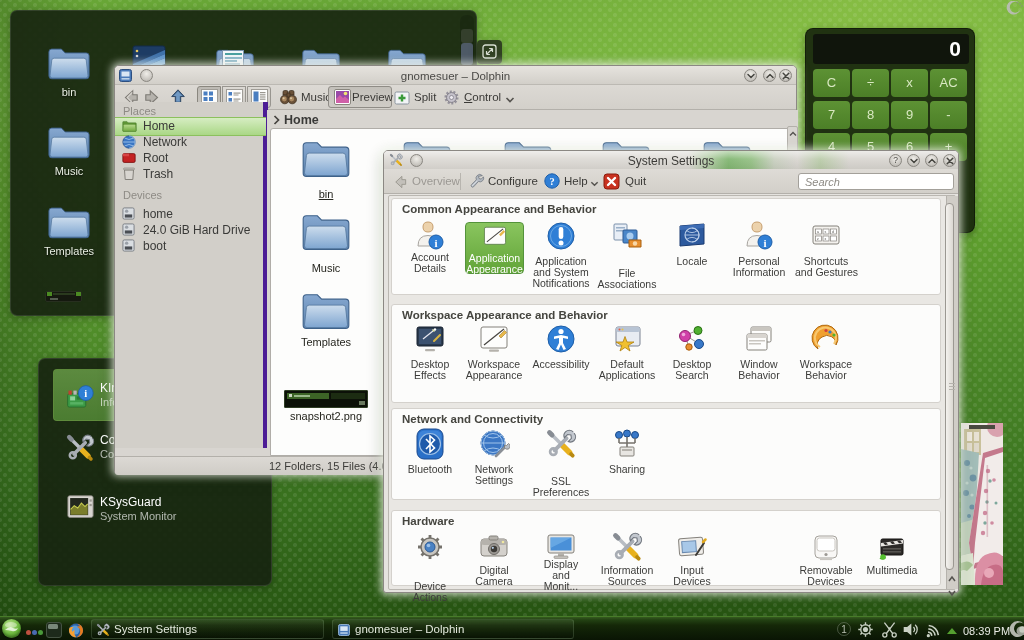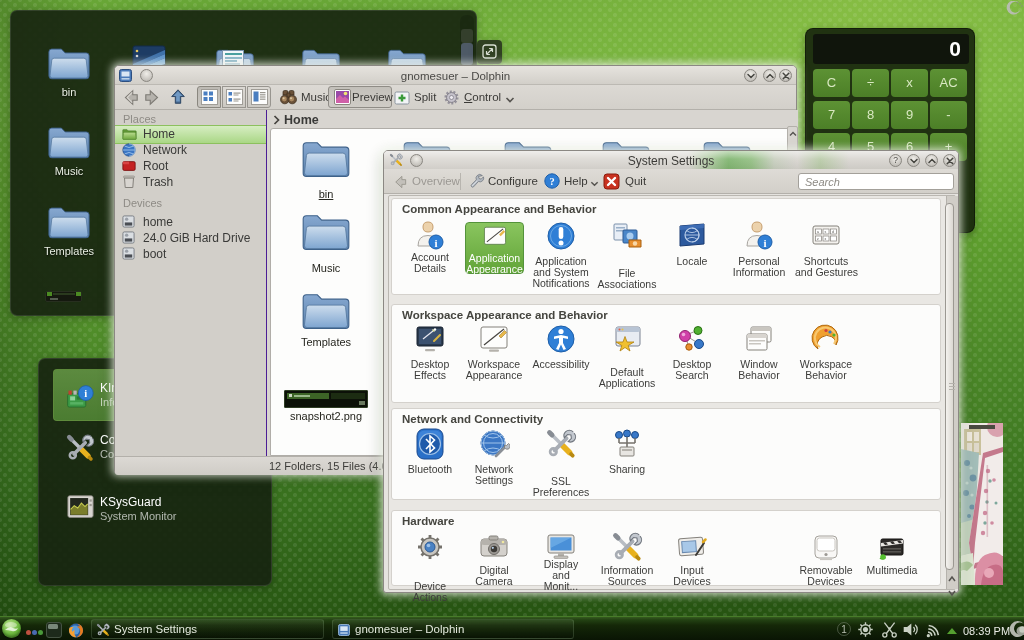--- a/index.html
+++ b/index.html
@@ -11,21 +11,21 @@
 #desk::after{content:"";position:absolute;left:0;top:0;right:0;bottom:0;background-image:radial-gradient(rgba(255,255,255,.09) 1.7px,rgba(255,255,255,0) 2.4px),radial-gradient(rgba(255,255,255,.09) 1.7px,rgba(255,255,255,0) 2.4px);background-size:10px 10px,10px 10px;background-position:0 0,5px 5px}
 .dw{position:absolute;background:rgba(22,34,15,.90);border:1px solid rgba(255,255,255,.10);border-radius:7px;box-shadow:0 2px 8px rgba(0,0,0,.25)}
 .dlbl{position:absolute;color:#e9efe3;font-size:11px;text-align:center;text-shadow:0 1px 2px rgba(0,0,0,.85)}
 
 .win{position:absolute;border:1px solid #8b8883;box-shadow:0 0 9px 2px rgba(250,255,243,.78),0 5px 16px rgba(15,35,8,.30)}
 .tbtn{position:absolute;width:13px;height:13px;border-radius:50%;background:radial-gradient(circle at 50% 35%,#f0eee9,#c2bfb9 75%,#aeaba5);border:1px solid #8a8781;color:#4a4945;font-size:8px;line-height:11px;text-align:center;font-weight:bold}
 
 #dolphin{left:114px;top:65px;width:683px;height:409px;border-radius:5px 5px 3px 3px;background:#d8d5d0}
 #dtitle{position:absolute;left:0;top:0;width:100%;height:19px;background:linear-gradient(180deg,#e6e3de,#d2cfc9);border-radius:4px 4px 0 0;border-bottom:1px solid #bcb9b3}
 #dtool{position:absolute;left:0;top:19px;width:100%;height:25px;background:linear-gradient(180deg,#dcd9d4,#d3d0ca);border-bottom:1px solid #b3b0aa}
-#dside{position:absolute;left:0;top:44px;width:153px;height:346px;background:#d2cfc9;border-right:2px solid #4c1d95}
+#dside{position:absolute;left:0;top:36px;width:153px;height:346px;background:#d2cfc9;border-right:5px solid #4c1d95}
 #dmain{position:absolute;left:152px;top:44px;width:531px;height:346px;background:#d8d5d0}
 #dstatus{position:absolute;left:0;top:390px;width:100%;height:19px;background:linear-gradient(180deg,#dcd9d4,#cfccc6);border-top:1px solid #b3b0aa;border-radius:0 0 3px 3px}
 .srow{position:absolute;left:0;width:151px;height:16px;font-size:12px;color:#3a3a38}
 .srow span{position:absolute;left:28px;top:1px}
 .shead{position:absolute;left:8px;font-size:11px;color:#8e8b85}
 .tbt{position:absolute;font-size:11.5px;color:#3b3a37}
 
 #ss{left:383px;top:150px;width:576px;height:443px;border-radius:5px 5px 3px 3px;background:#e5e3df}
 #sstitle{position:absolute;left:0;top:0;width:100%;height:18px;border-radius:4px 4px 0 0;background:linear-gradient(90deg,#dcd9d4 0%,#dcd9d4 53%,#aac89c 57%,#7fb56f 60%,#93bf83 64%,#c8cfbf 68%,#d8d5d0 72%,#b9cba8 76%,#d8d5d0 81%,#d8d5d0 100%)}
 #sstitle::after{content:"";position:absolute;left:0;top:0;width:100%;height:100%;border-radius:4px 4px 0 0;background:linear-gradient(180deg,rgba(255,255,255,.55),rgba(255,255,255,.08) 45%,rgba(80,80,70,.08) 100%)}
@@ -640,21 +640,21 @@
           <div class="tlb" style="margin-top:4px">Accessibility</div>
         </div>
   <div class="tile" style="left:204px;top:18px">
           <div class="ticon"><svg width="32" height="32" viewBox="0 0 32 32">
               <rect x="5" y="4" width="24" height="19" rx="2" fill="#e8ecf2" stroke="#7a8292"></rect>
               <rect x="5" y="4" width="24" height="5" rx="2" fill="#b8c4d4"></rect>
               <circle cx="8.5" cy="6.5" r="1" fill="#e86048"></circle>
               <circle cx="11.5" cy="6.5" r="1" fill="#e8c048"></circle>
               <path d="M9 28 L10.8 22.5 L5 19 H12 L14 13.5 L16 19 H23 L17.2 22.5 L19 28 L14 24.5 Z" fill="#f0c030" stroke="#b08010" stroke-width="0.8"></path>
             </svg></div>
-          <div class="tlb" style="margin-top:12px">Default<br>Applications</div>
+          <div class="tlb" style="margin-top:4px">Default<br>Applications</div>
         </div>
   <div class="tile" style="left:269px;top:18px">
           <div class="ticon"><svg width="32" height="32" viewBox="0 0 32 32">
               <path d="M10 12 L20 8 M12 14 L22 20 M10 14 L12 22" stroke="#9a9790" stroke-width="1"></path>
               <circle cx="9" cy="13" r="5.5" fill="#d040a8" stroke="#90206e"></circle>
               <circle cx="7.5" cy="11.5" r="1.8" fill="#f0a8dc"></circle>
               <circle cx="22" cy="7.5" r="4" fill="#50b030" stroke="#2a7014"></circle>
               <circle cx="23" cy="21" r="4.5" fill="#3878c8" stroke="#1a4a88"></circle>
               <circle cx="13" cy="24" r="3.2" fill="#e89030" stroke="#a85a0a"></circle>
             </svg></div>

